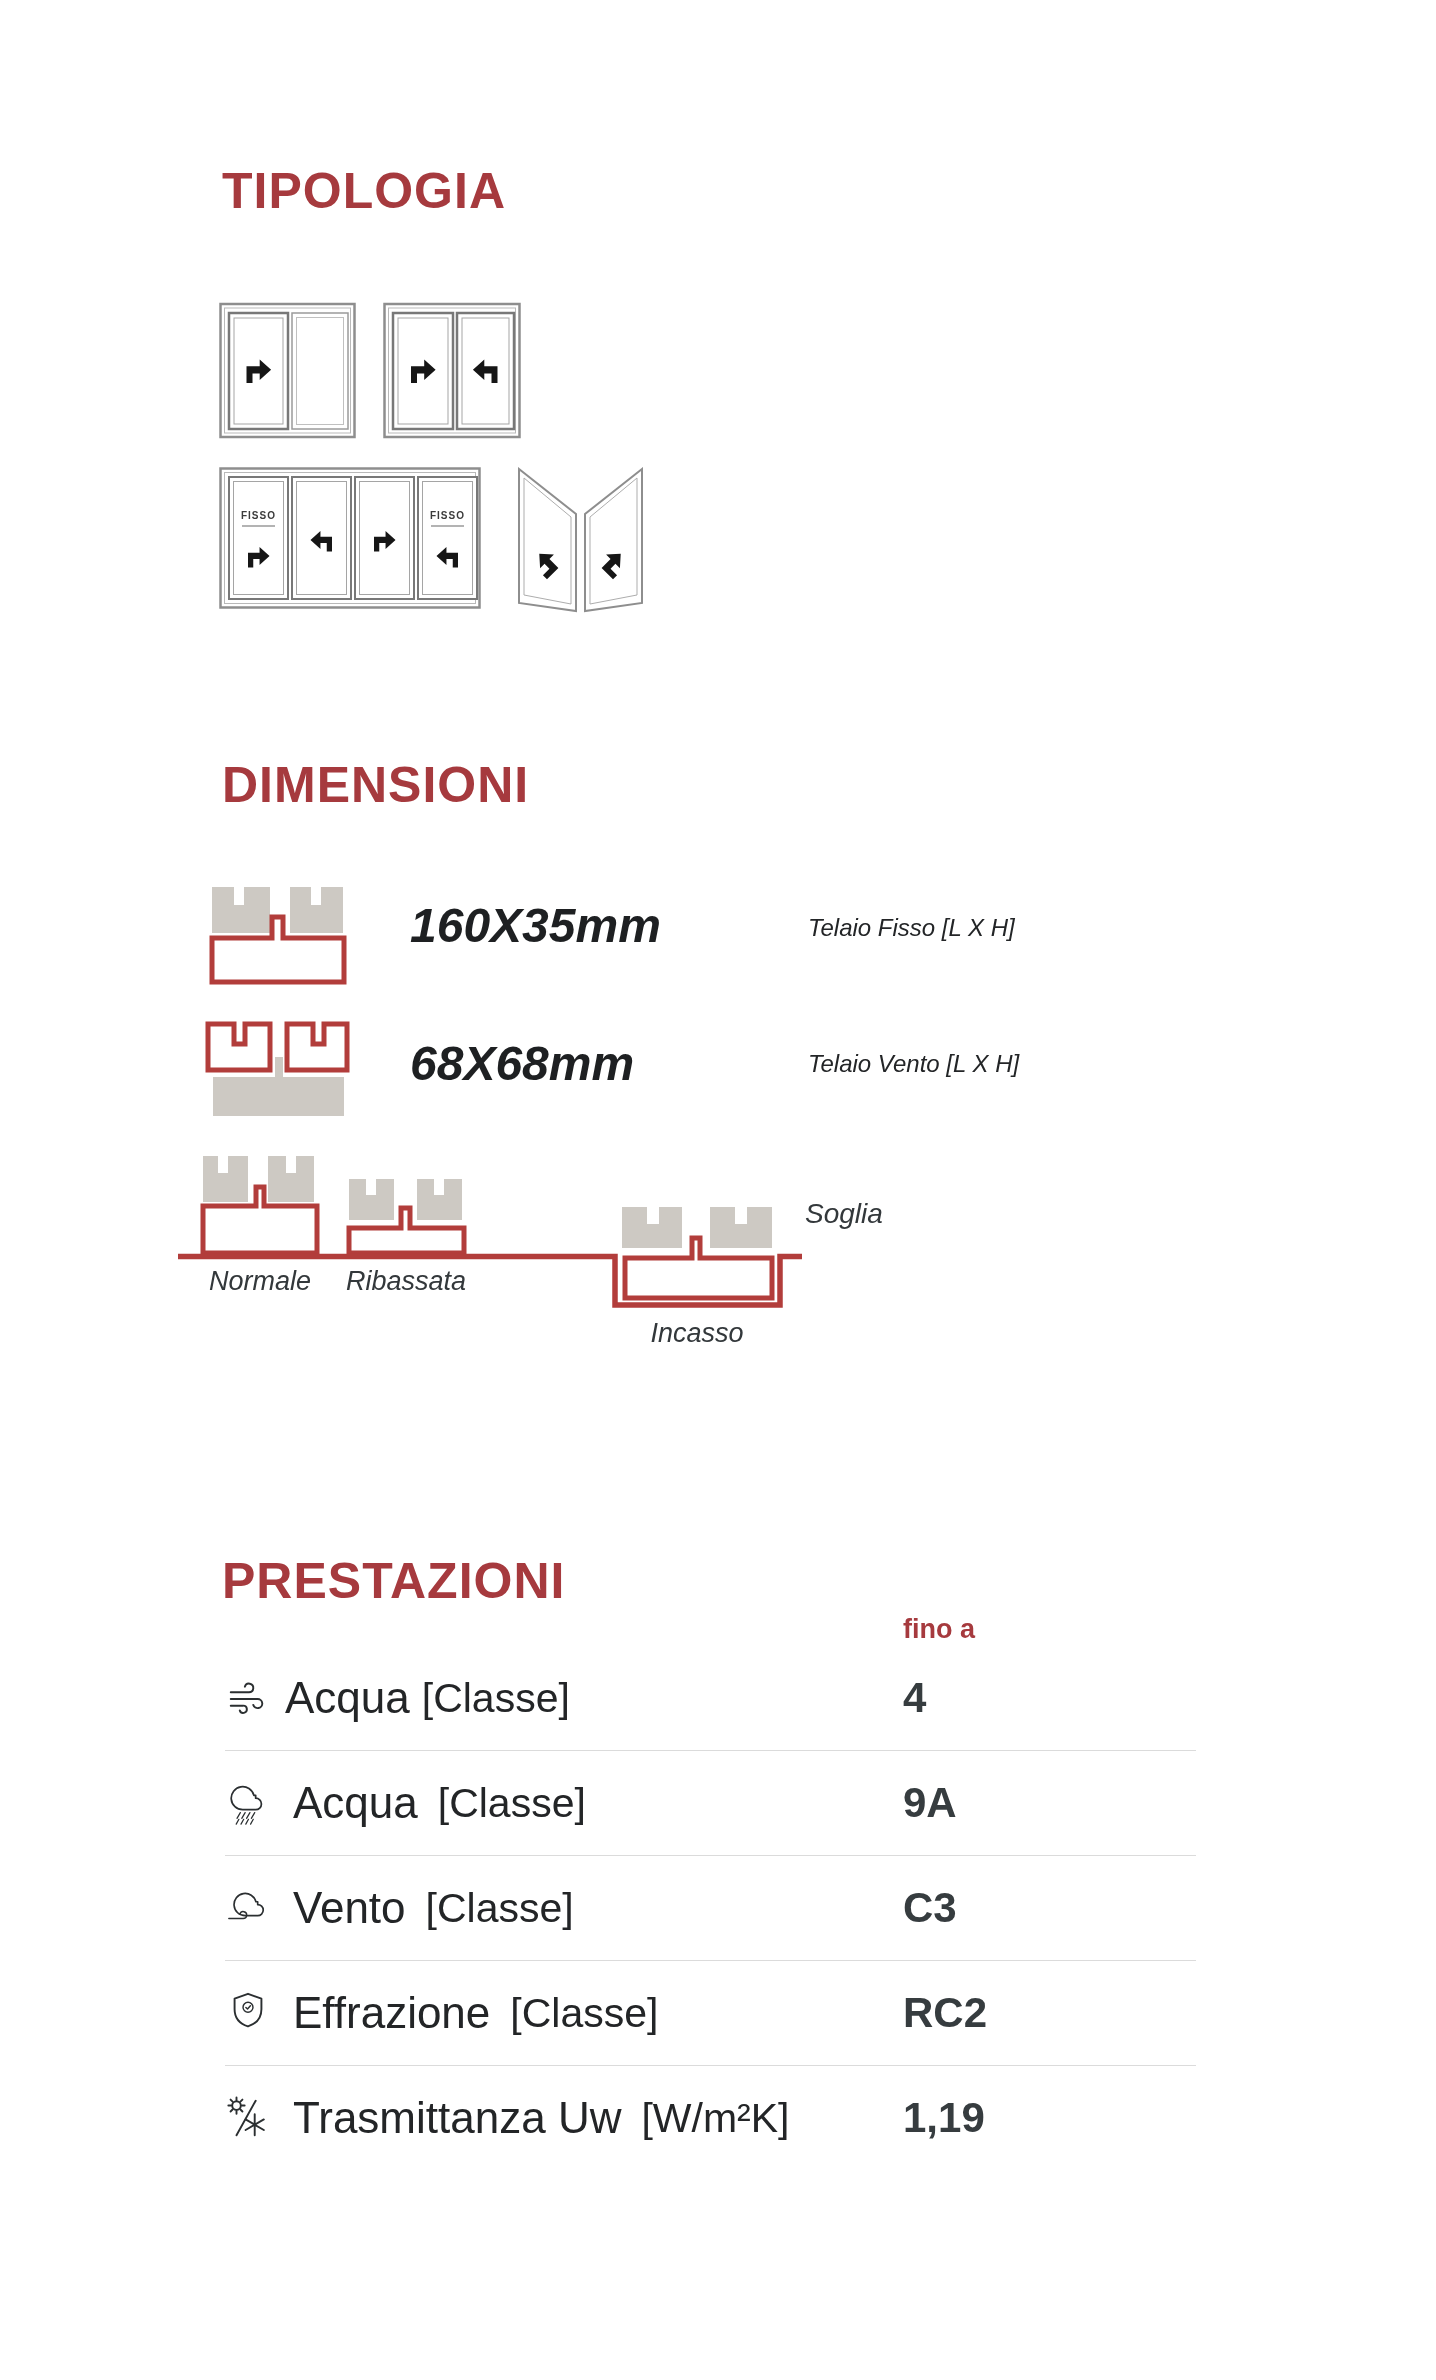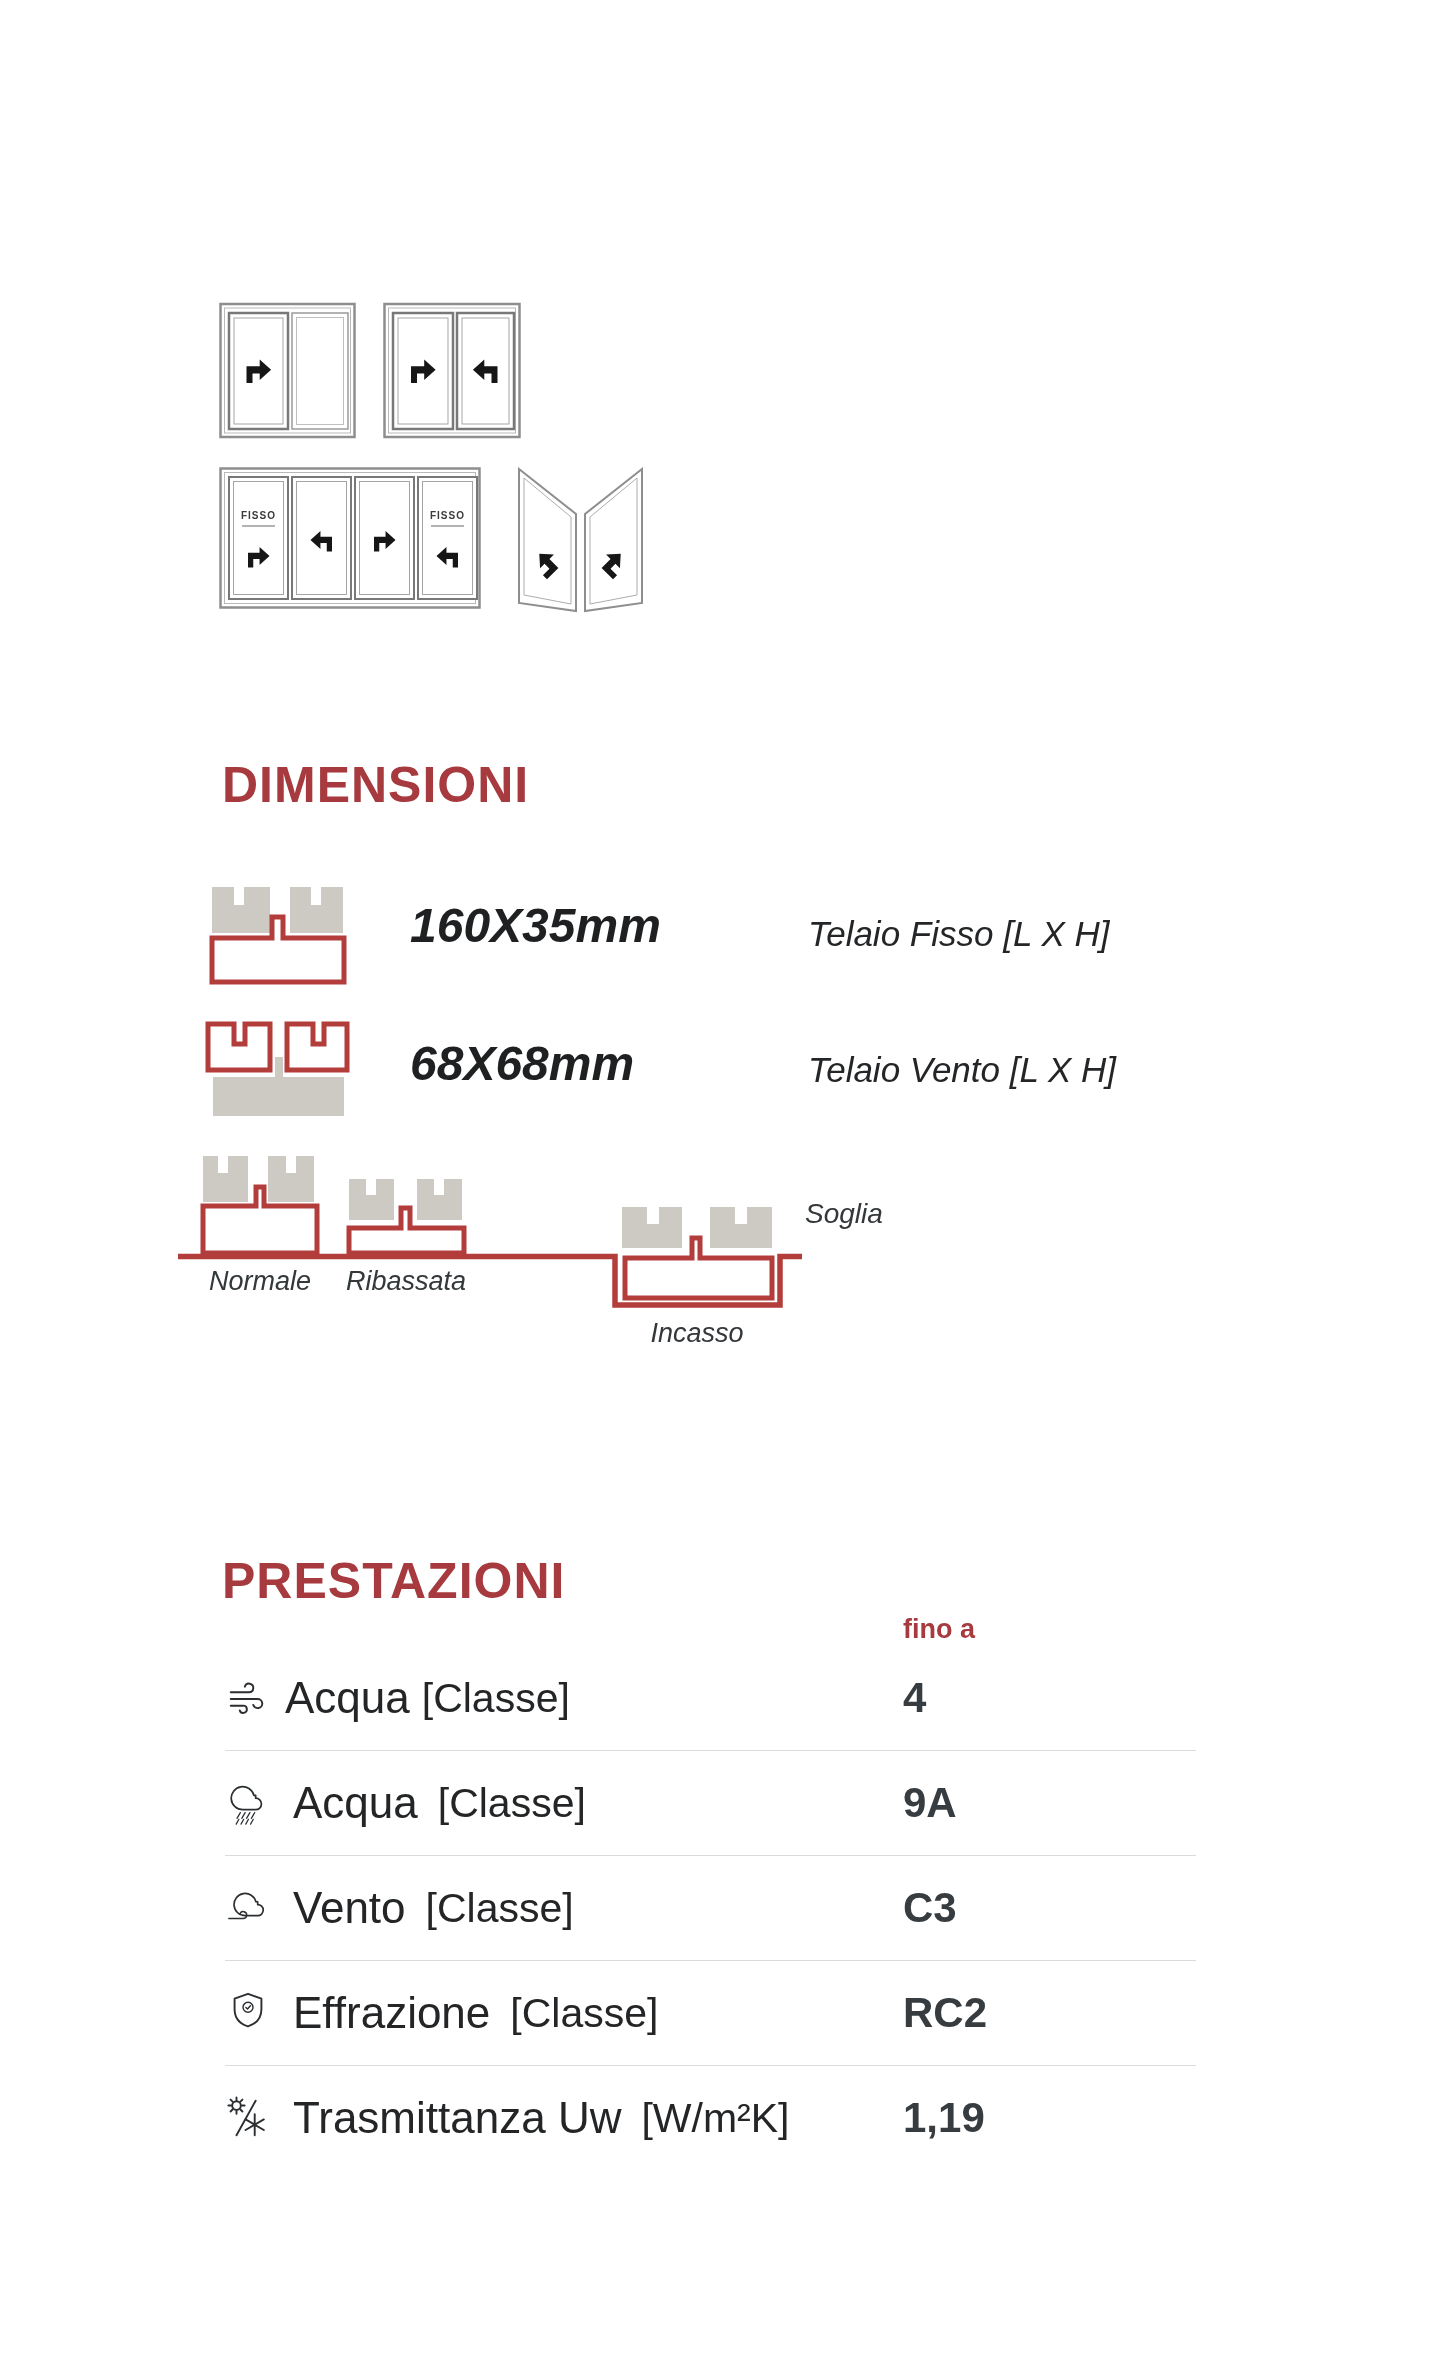--- a/index.html
+++ b/index.html
@@ -14,21 +14,21 @@
   .abs{position:absolute;}
   .sec-title{
     position:absolute; color:var(--accent_red); font-weight:700;
     font-size:50px; letter-spacing:1px; line-height:1;
   }
   .dim-size{
     position:absolute; font-style:italic; font-weight:700; font-size:48px;
     color:#1E2022; line-height:1; letter-spacing:0;
   }
   .dim-label{
-    position:absolute; font-style:italic; font-weight:500; font-size:35px;
+    position:absolute; font-style:italic; font-weight:500; font-size:24px;
     color:var(--ink); line-height:1;
   }
   .soglia-label{
     position:absolute; font-style:italic; font-weight:500; font-size:27px;
     color:#33383B; line-height:1; transform:translateX(-50%);
   }
   .soglia-side-label{
     position:absolute; font-style:italic; font-weight:500; font-size:28px;
     color:#33383B; line-height:1;text-align:right;
   }
@@ -55,20 +55,21 @@
 
 <div class="page">
 
   <svg width="0" height="0" style="position:absolute" aria-hidden="true">
     <defs>
       <polygon id="arr-r" points="4,23 4,9 15,9 15,3.5 24.5,12 15,20.5 15,15 9,15 9,23" fill="#161616"></polygon>
       <polygon id="arr-l" points="24,23 24,9 13,9 13,3.5 3.5,12 13,20.5 13,15 19,15 19,23" fill="#161616"></polygon>
     </defs>
   </svg>
 
+  <div class="sec-title" style="left:222px; top:166px">TIPOLOGIA</div>
 
   <svg class="abs" style="left:219px; top:300px" width="137" height="140" viewBox="0 0 137 140">
     <rect x="1.5" y="4" width="134" height="133" fill="#fff" stroke="var(--frame_gray)" stroke-width="2.5"></rect>
     <rect x="5.5" y="8" width="126" height="125" fill="none" stroke="#B9B9B9" stroke-width="1"></rect>
     <rect x="10" y="13" width="59" height="116" fill="#fff" stroke="#787878" stroke-width="2.5"></rect>
     <rect x="15" y="18" width="49" height="106" fill="none" stroke="#A5A5A5" stroke-width="1"></rect>
     <rect x="73" y="13" width="56" height="116" fill="#fff" stroke="#9B9B9B" stroke-width="1.5"></rect>
     <rect x="77.5" y="17.5" width="47" height="107" fill="none" stroke="#C0C0C0" stroke-width="1"></rect>
     <use href="#arr-r" transform="translate(39.5,71) scale(1.2) translate(-14,-13)"></use>
   </svg>

